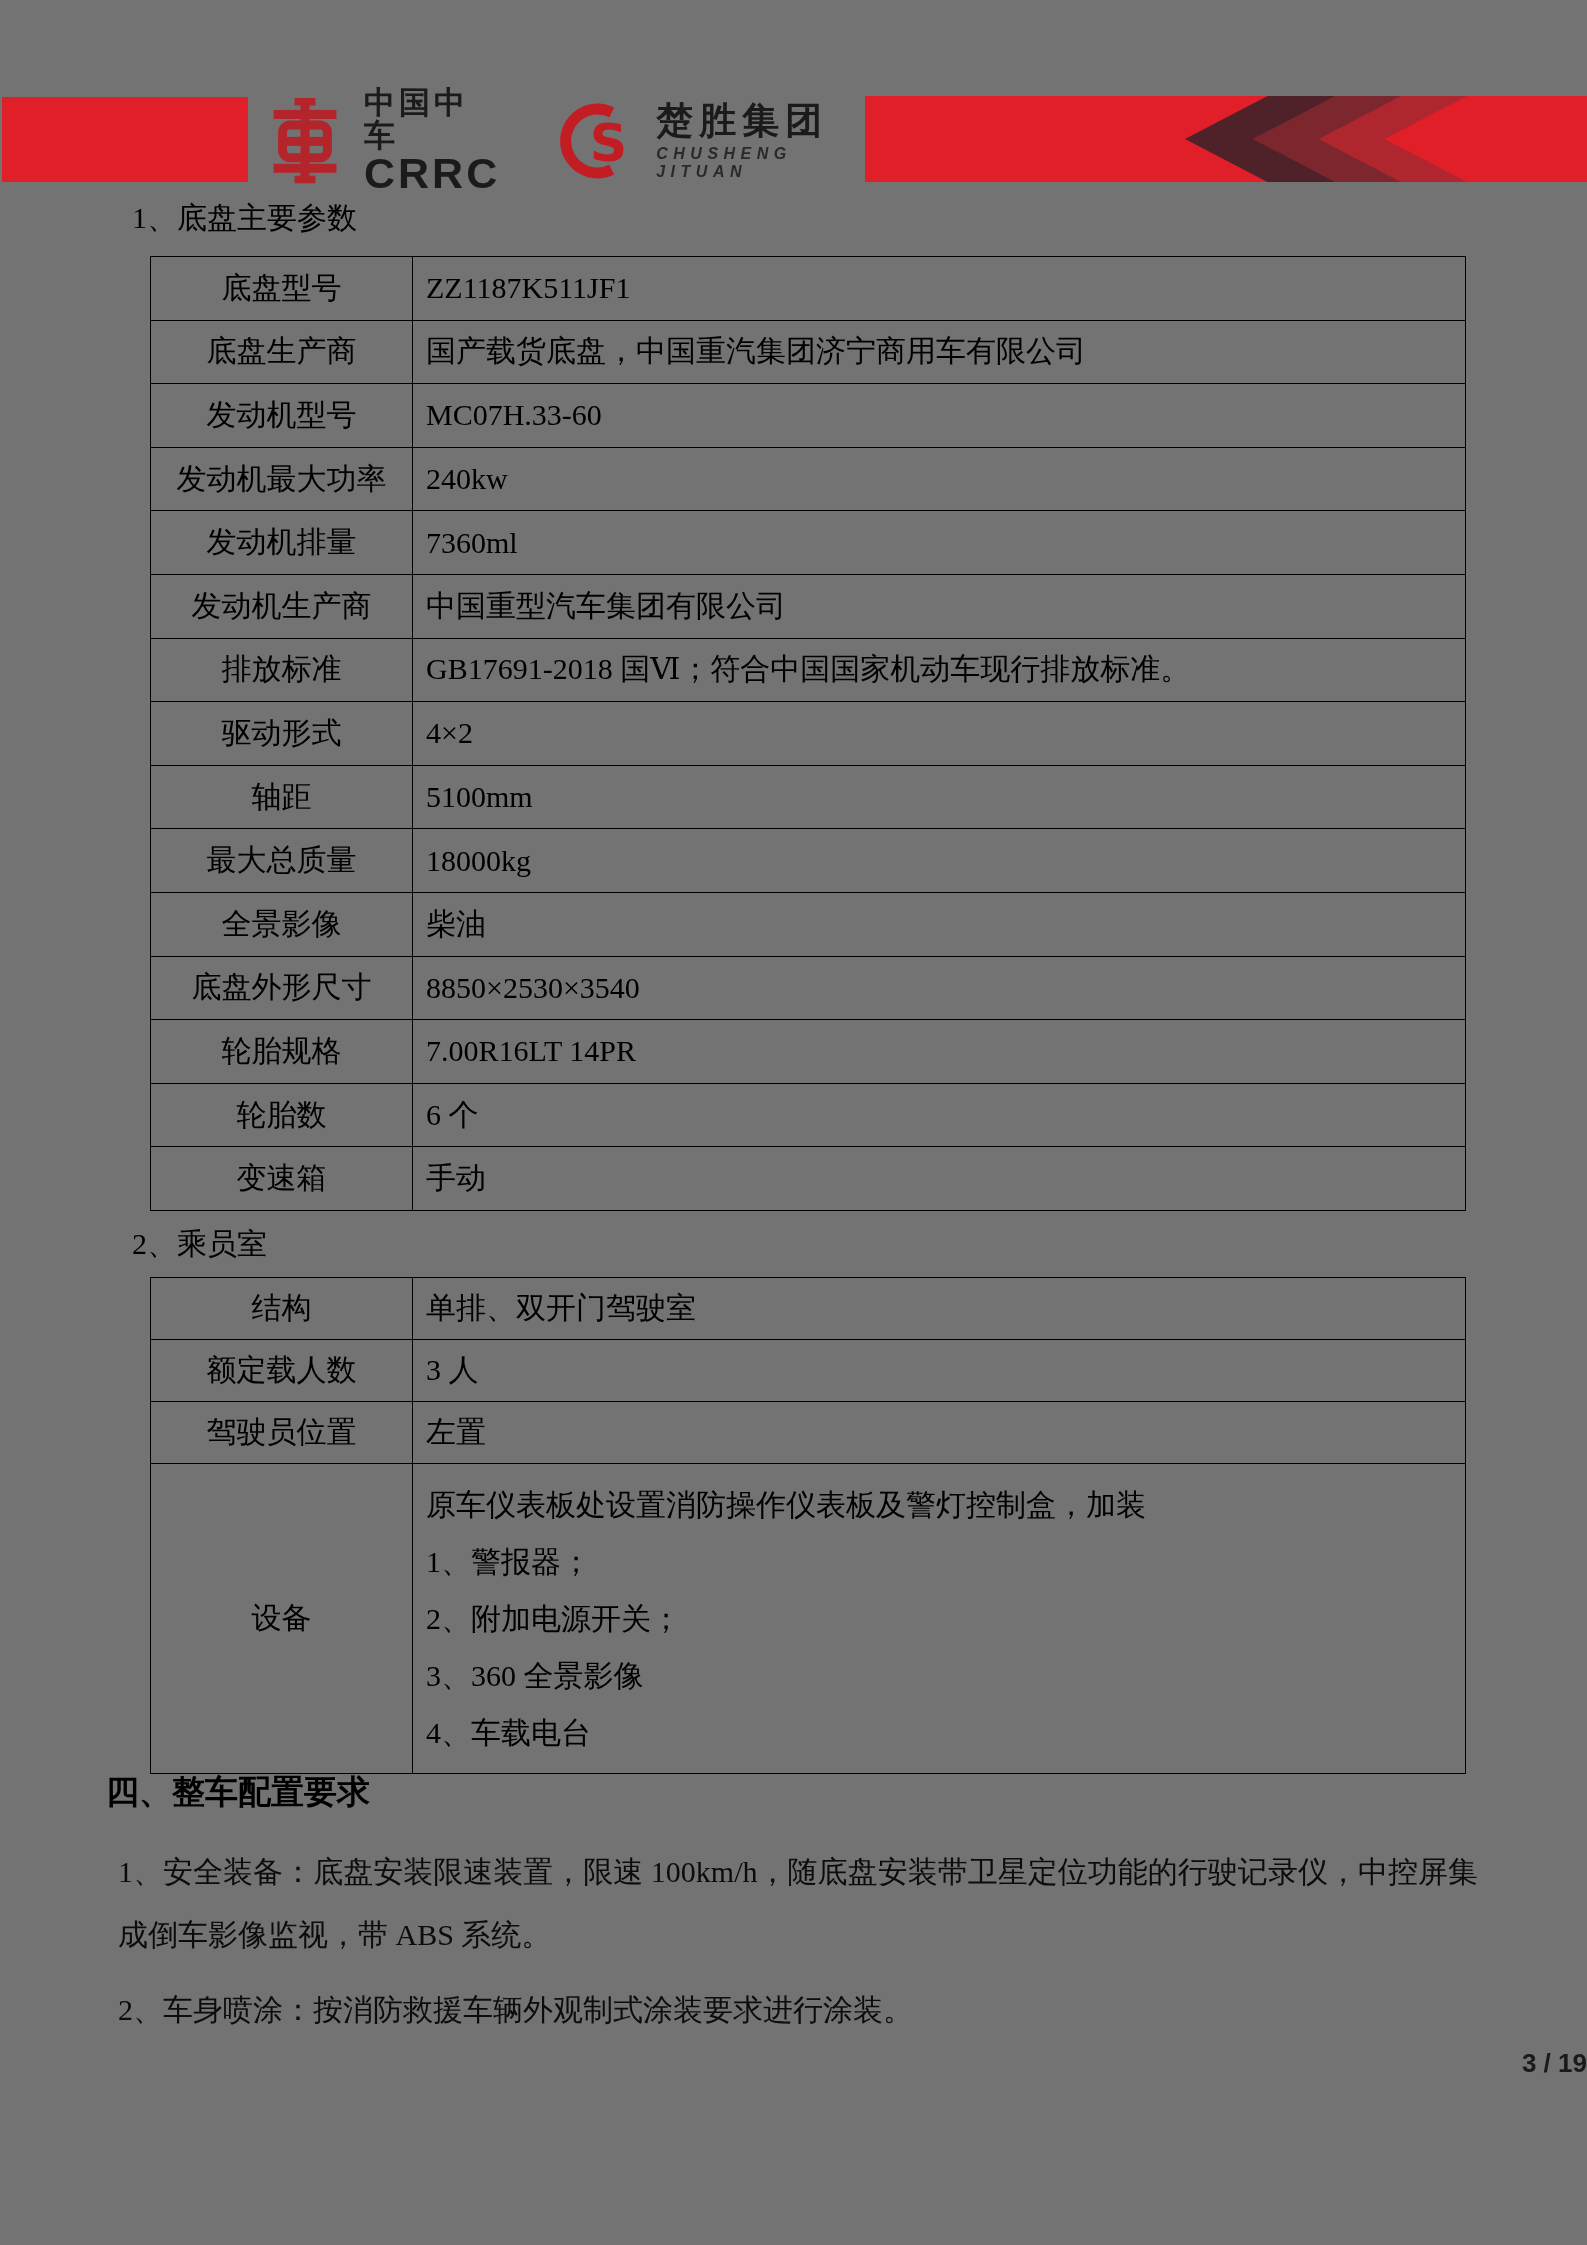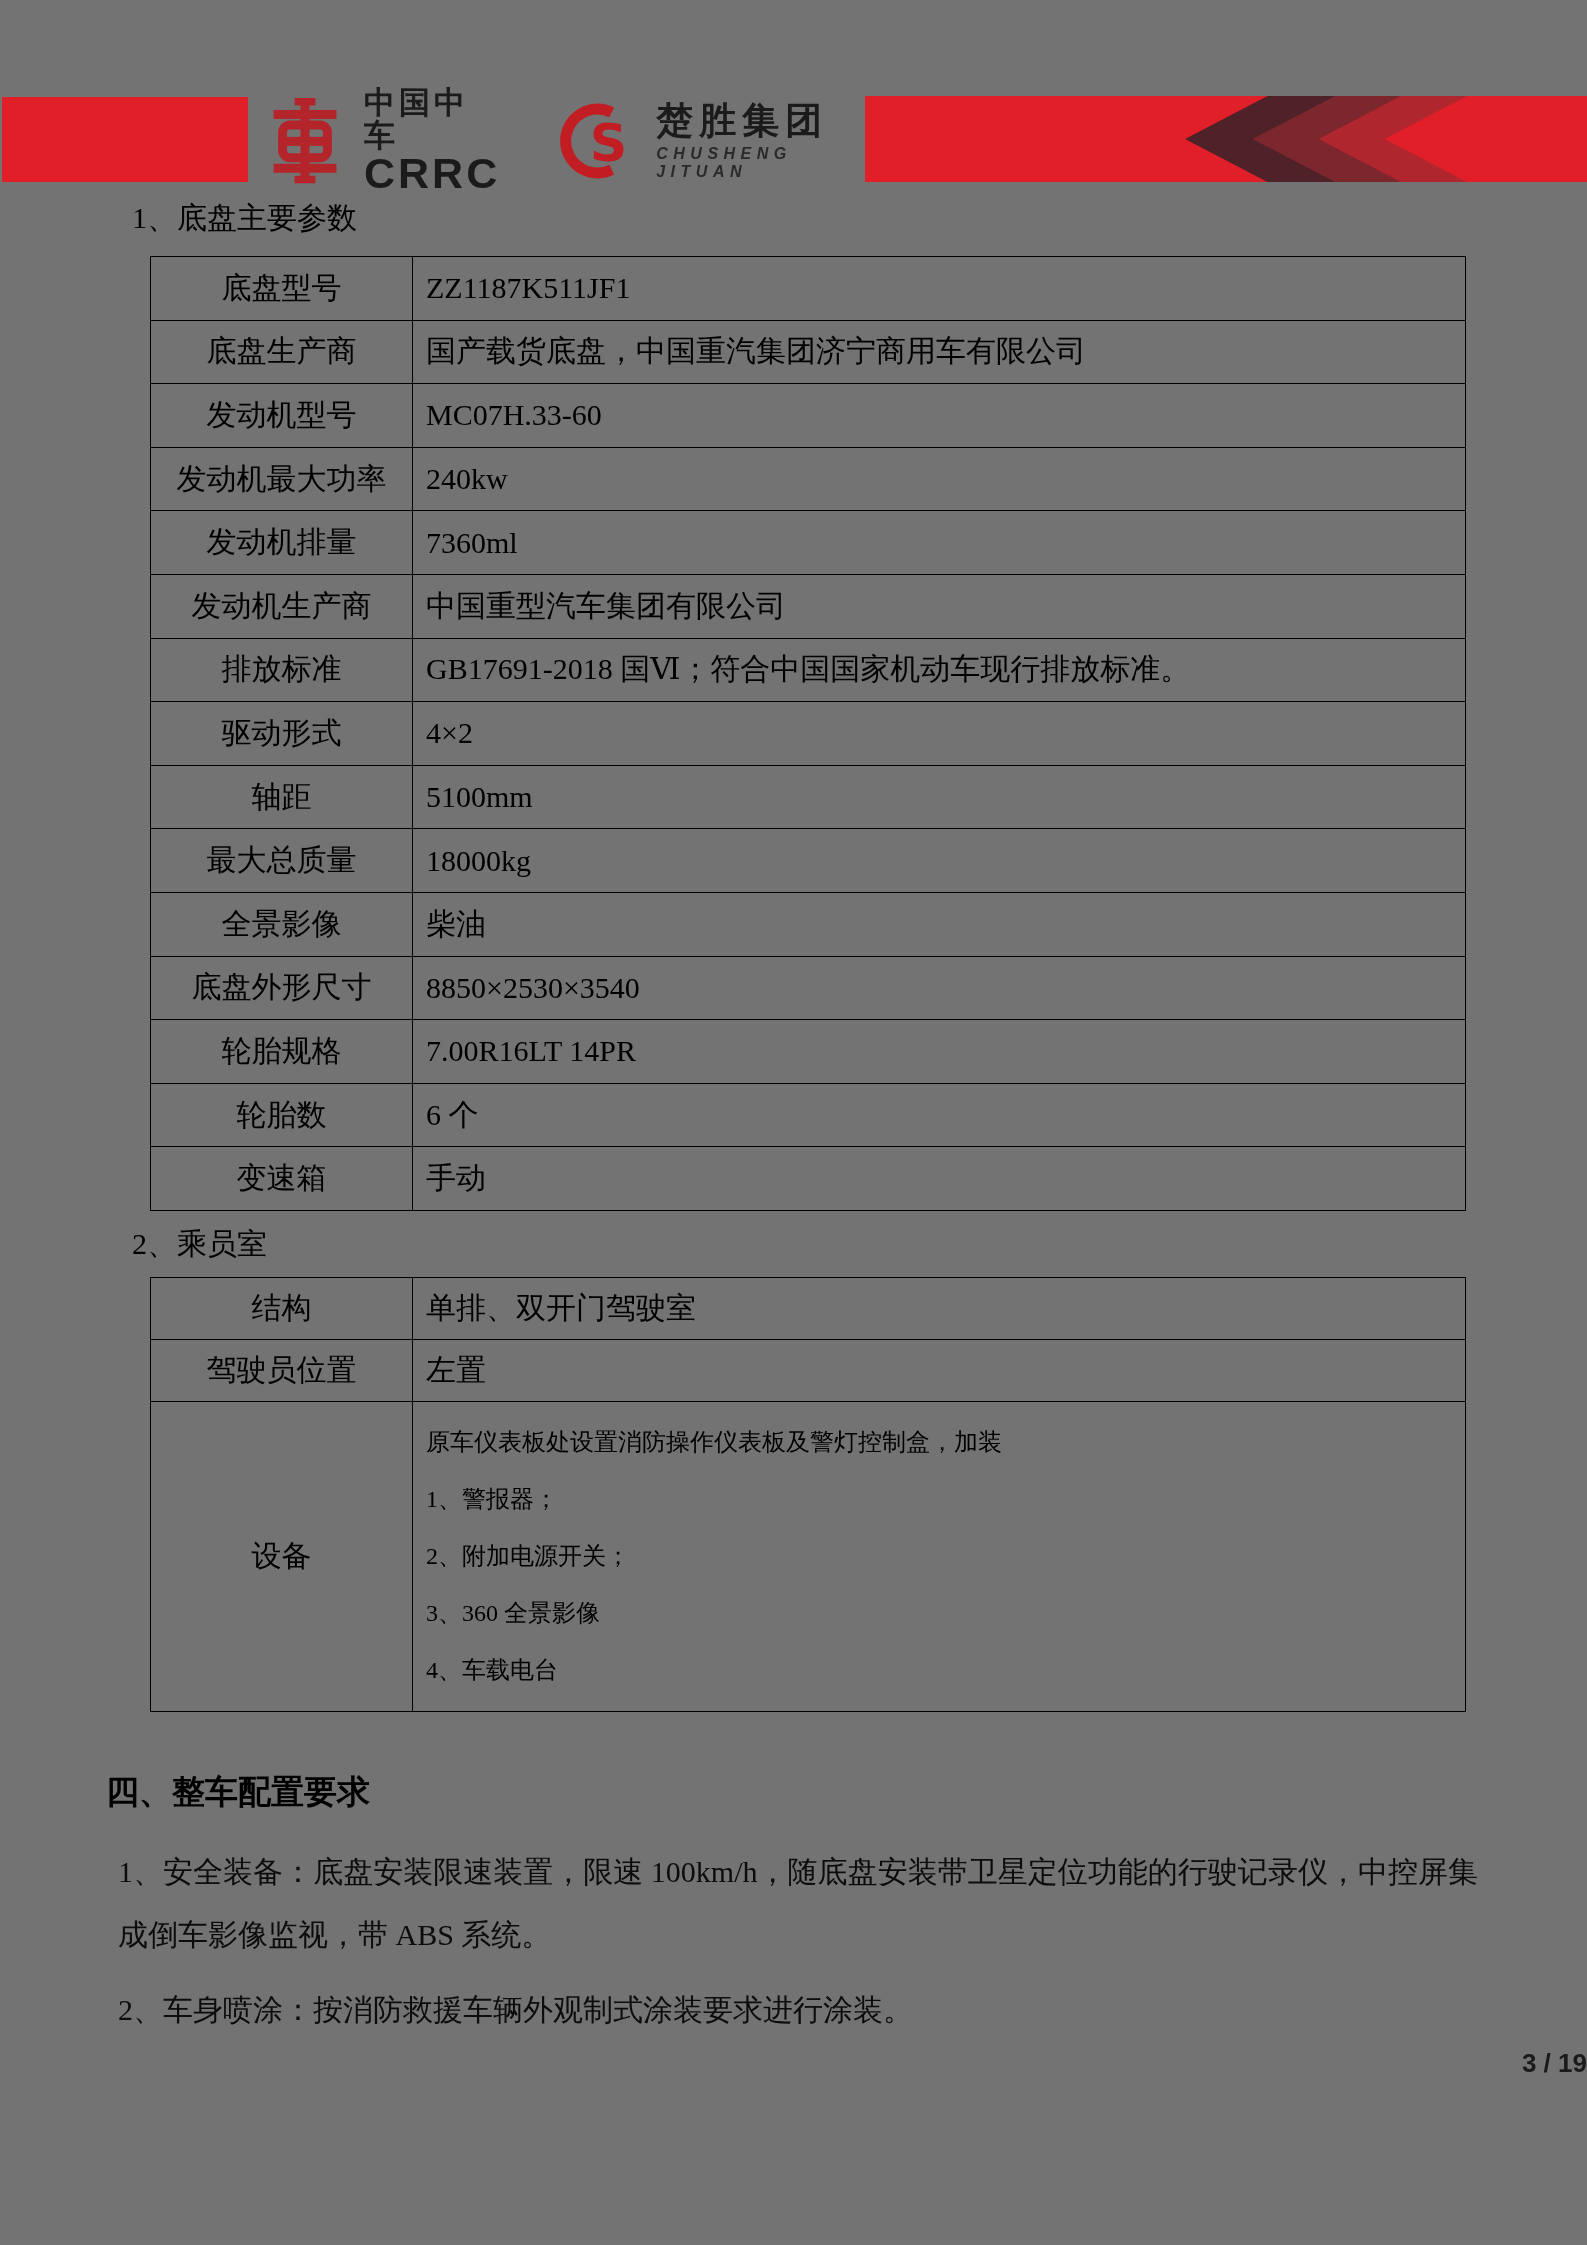--- a/index.html
+++ b/index.html
@@ -67,21 +67,21 @@
     border:1px solid #000;
     font-size:30px;
     vertical-align:middle;
   }
   td.lab{width:262px;text-align:center;font-family:Liberation Mono, monospace;}
   td.val{padding-left:13px;text-align:left;}
   #table1 tr{height:63.6px;}
   #table2 tr.r-std{height:62px;}
   #table2 tr.r-equip{height:283px;}
   td.val-multi{padding:12px 13px 12px 13px;vertical-align:top;}
-  .equip-line{display:block;line-height:57px;font-size:24px;}
+  .equip-line{display:block;line-height:57px;font-size:30px;}
   
   .heading4{
     position:absolute;left:106px;top:1770px;
     font-family:Liberation Serif, serif;
     font-weight:bold;font-size:33px;color:var(--ink);
   }
   .bodytext{
     position:absolute;left:106px;top:1828px;width:1384px;
     font-size:30px;line-height:63px;text-align:justify;color:#0c0c0c;
   }
@@ -203,20 +203,24 @@
 
   <div class="sec-title" id="title2">2、乘员室</div>
 
   <table class="spec" id="table2">
     <tbody>
         <tr class="r-std">
       <td class="lab">结构</td>
       <td class="val">单排、双开门驾驶室</td>
     </tr>
     <tr class="r-std">
+      <td class="lab">额定载人数</td>
+      <td class="val">3 人</td>
+    </tr>
+    <tr class="r-std">
       <td class="lab">驾驶员位置</td>
       <td class="val">左置</td>
     </tr>
     <tr class="r-equip">
       <td class="lab">设备</td>
       <td class="val-multi">
         <span class="equip-line">原车仪表板处设置消防操作仪表板及警灯控制盒，加装</span>
         <span class="equip-line">1、警报器；</span>
         <span class="equip-line">2、附加电源开关；</span>
         <span class="equip-line">3、360 全景影像</span>

